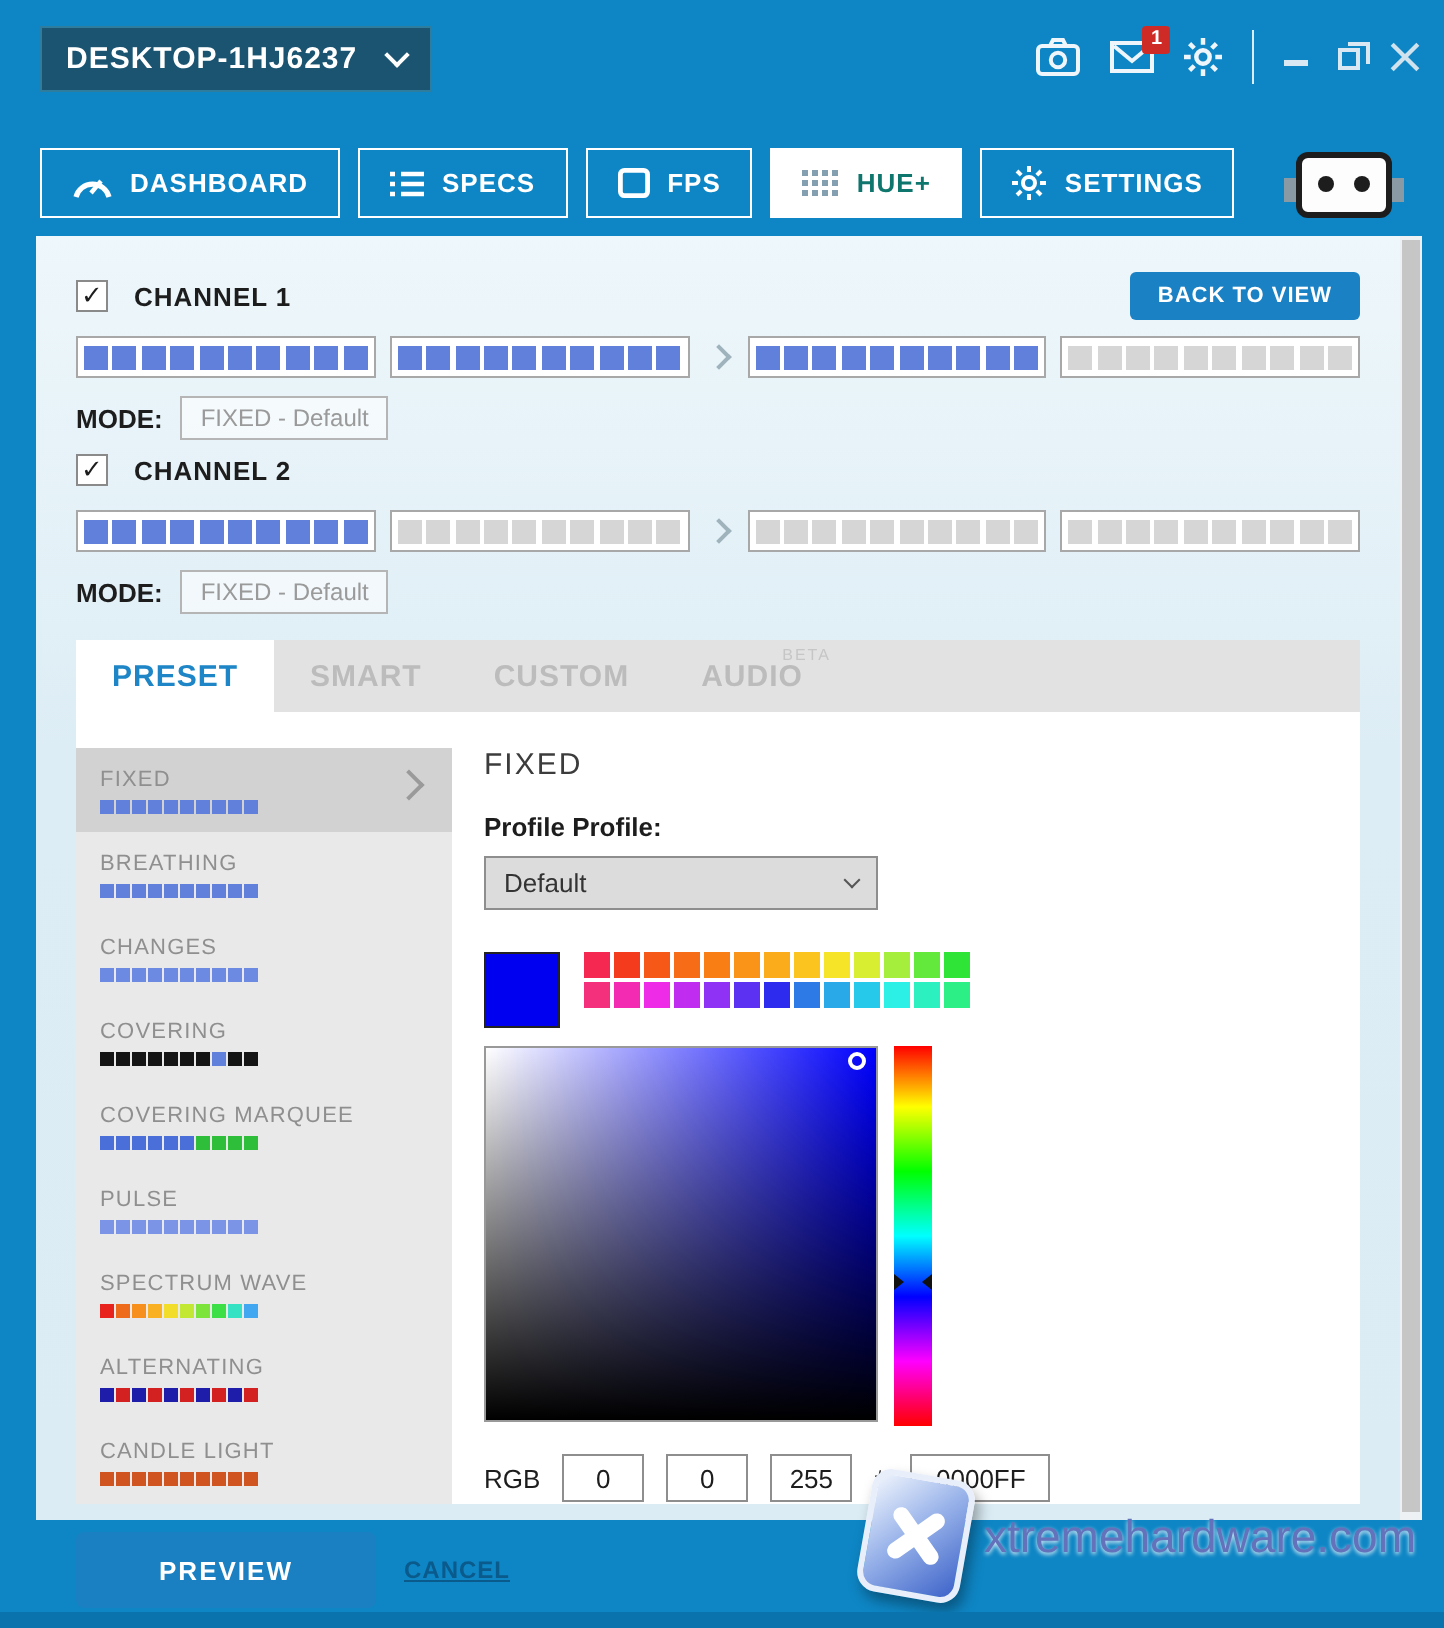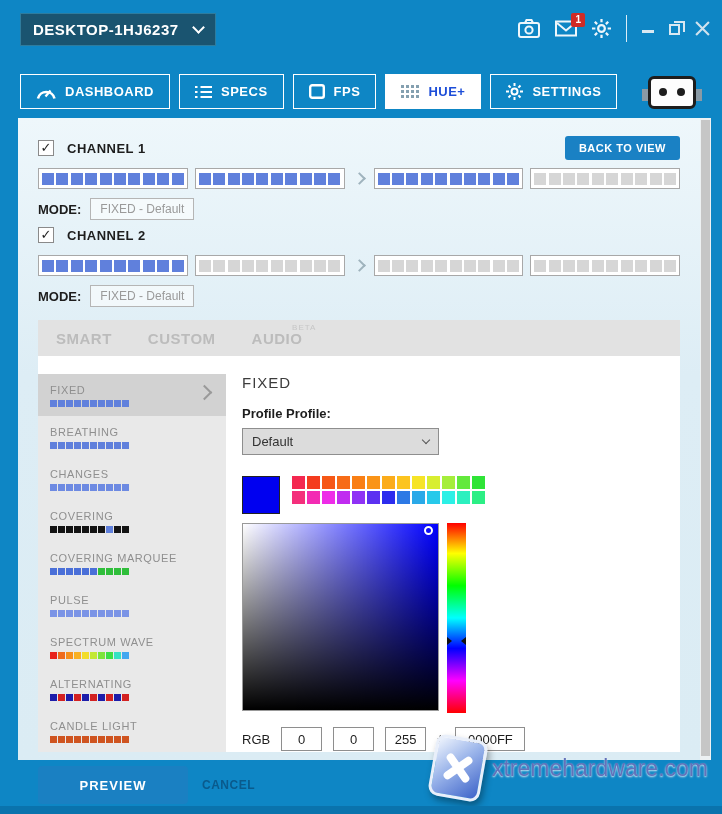--- a/index.html
+++ b/index.html
@@ -27,21 +27,21 @@
   .tb-divider { width:1px; height:27px; background:rgba(255,255,255,.85); }
   .win-min { width:12px; height:3px; background:#d9e8f2; margin-top:6px; }
   .win-restore { position:relative; width:11px; height:11px; border:2px solid #d9e8f2; margin-top:2px; }
   .win-restore::before { content:""; position:absolute; top:-5px; left:3px; width:9px; height:9px; border:2px solid #d9e8f2; border-left:none; border-bottom:none; }
   
   .navbar { position:absolute; left:20px; top:74px; display:flex; gap:9px; height:35px; }
   .nav-tab {
     border:1px solid #fff; color:#fff; display:flex; align-items:center; gap:9px;
     padding:0 15px; font-weight:bold; font-size:13px; letter-spacing:.5px; cursor:pointer;
   }
-  .nav-tab.active { background:#fff; color:#1d4ed8; border-color:#fff; }
+  .nav-tab.active { background:#fff; color:#0f766e; border-color:#fff; }
   .nav-tab.active .nav-ico { color:#84a0b0; }
   .nav-ico { display:flex; align-items:center; }
   .device-icon {
     position:absolute; right:26px; top:76px; width:48px; height:33px;
     background:#fdfdfd; border:3px solid #1d1d1d; border-radius:6px; cursor:pointer;
   }
   .device-icon::before, .device-icon::after {
     content:""; position:absolute; top:9px; width:8px; height:8px; border-radius:50%; background:#1d1d1d;
   }
   .device-icon::before { left:8px; } .device-icon::after { right:8px; }
@@ -137,21 +137,21 @@
   
   .scrollbar { position:absolute; right:11px; top:118px; width:11px; height:642px; background:#edf1f3; }
   .scroll-thumb { position:absolute; left:1px; top:2px; width:9px; height:636px; background:#c6c6c6; cursor:grab; }
   
   .footer { position:absolute; left:38px; top:766px; display:flex; align-items:center; gap:8px; }
   .footer-btn {
     width:150px; height:38px; background:#1a80c2; color:#fff; font-weight:bold; font-size:13px;
     letter-spacing:1px; border:none; border-radius:4px;
     display:flex; align-items:center; justify-content:center; cursor:pointer; font-family:inherit;
   }
-  .cancel-link { margin-left:6px; color:#0a5a8c; font-weight:bold; font-size:12px; letter-spacing:.5px; cursor:pointer; }
+  .cancel-link { margin-left:6px; color:#0a5a8c; font-weight:bold; font-size:12px; text-decoration:underline; letter-spacing:.5px; cursor:pointer; }
   .bottom-strip { position:absolute; left:0; bottom:0; width:100%; height:8px; background:#0a73ad; }
   
   .watermark { position:absolute; right:14px; top:737px; display:flex; align-items:center; }
   .wm-logo {
     width:52px; height:62px; border-radius:10px;
     background:linear-gradient(135deg,#f0f5fd 0%,#9ab4ea 45%,#3d63c9 100%);
     border:3px solid #e9effa; box-shadow:3px 4px 7px rgba(0,0,0,.35);
     transform:rotate(10deg); display:flex; align-items:center; justify-content:center;
   }
   .wm-text { color:#6372ba; font-size:23px; margin-left:8px; text-shadow:0 1px 2px rgba(255,255,255,.9); }
@@ -381,20 +381,23 @@
         </div>
         <div class="mode-row">
           <span class="mode-label">MODE:</span>
           <span class="mode-box">FIXED - Default</span>
         </div>
       </div>
     </div>
 
   <div class="preset-area">
     <div class="preset-tabs">
+        <div class="preset-tab active">
+          <span>PRESET</span>
+        </div>
         <div class="preset-tab">
           <span>SMART</span>
         </div>
         <div class="preset-tab">
           <span>CUSTOM</span>
         </div>
         <div class="preset-tab">
           <span>AUDIO</span>
           <span class="beta">BETA</span>
         </div>

